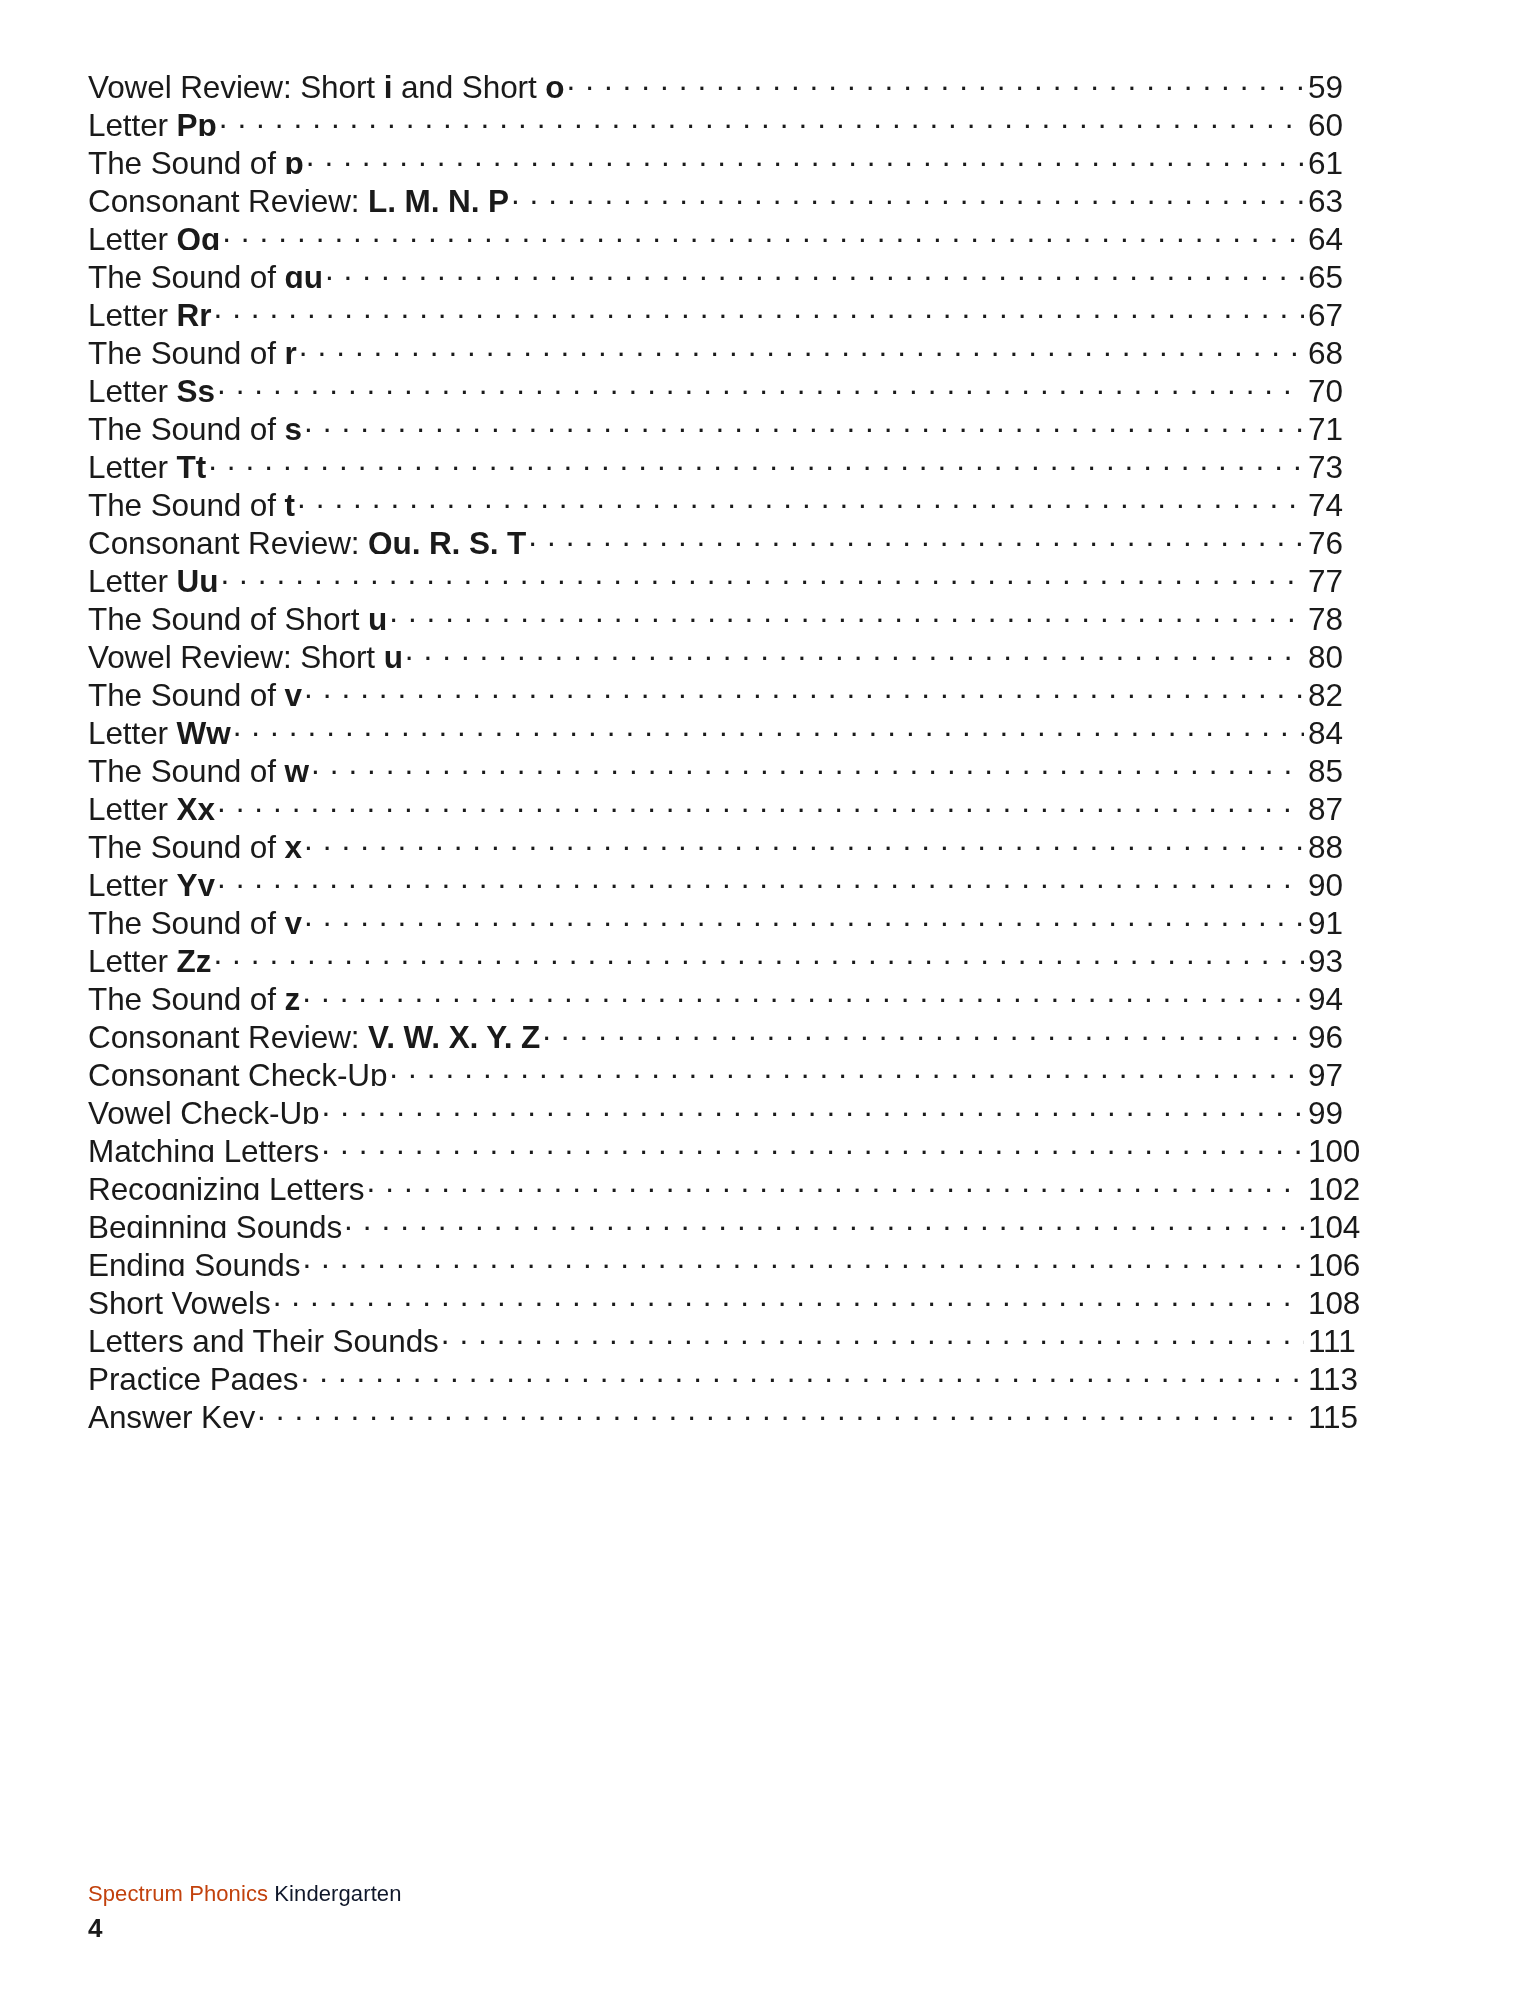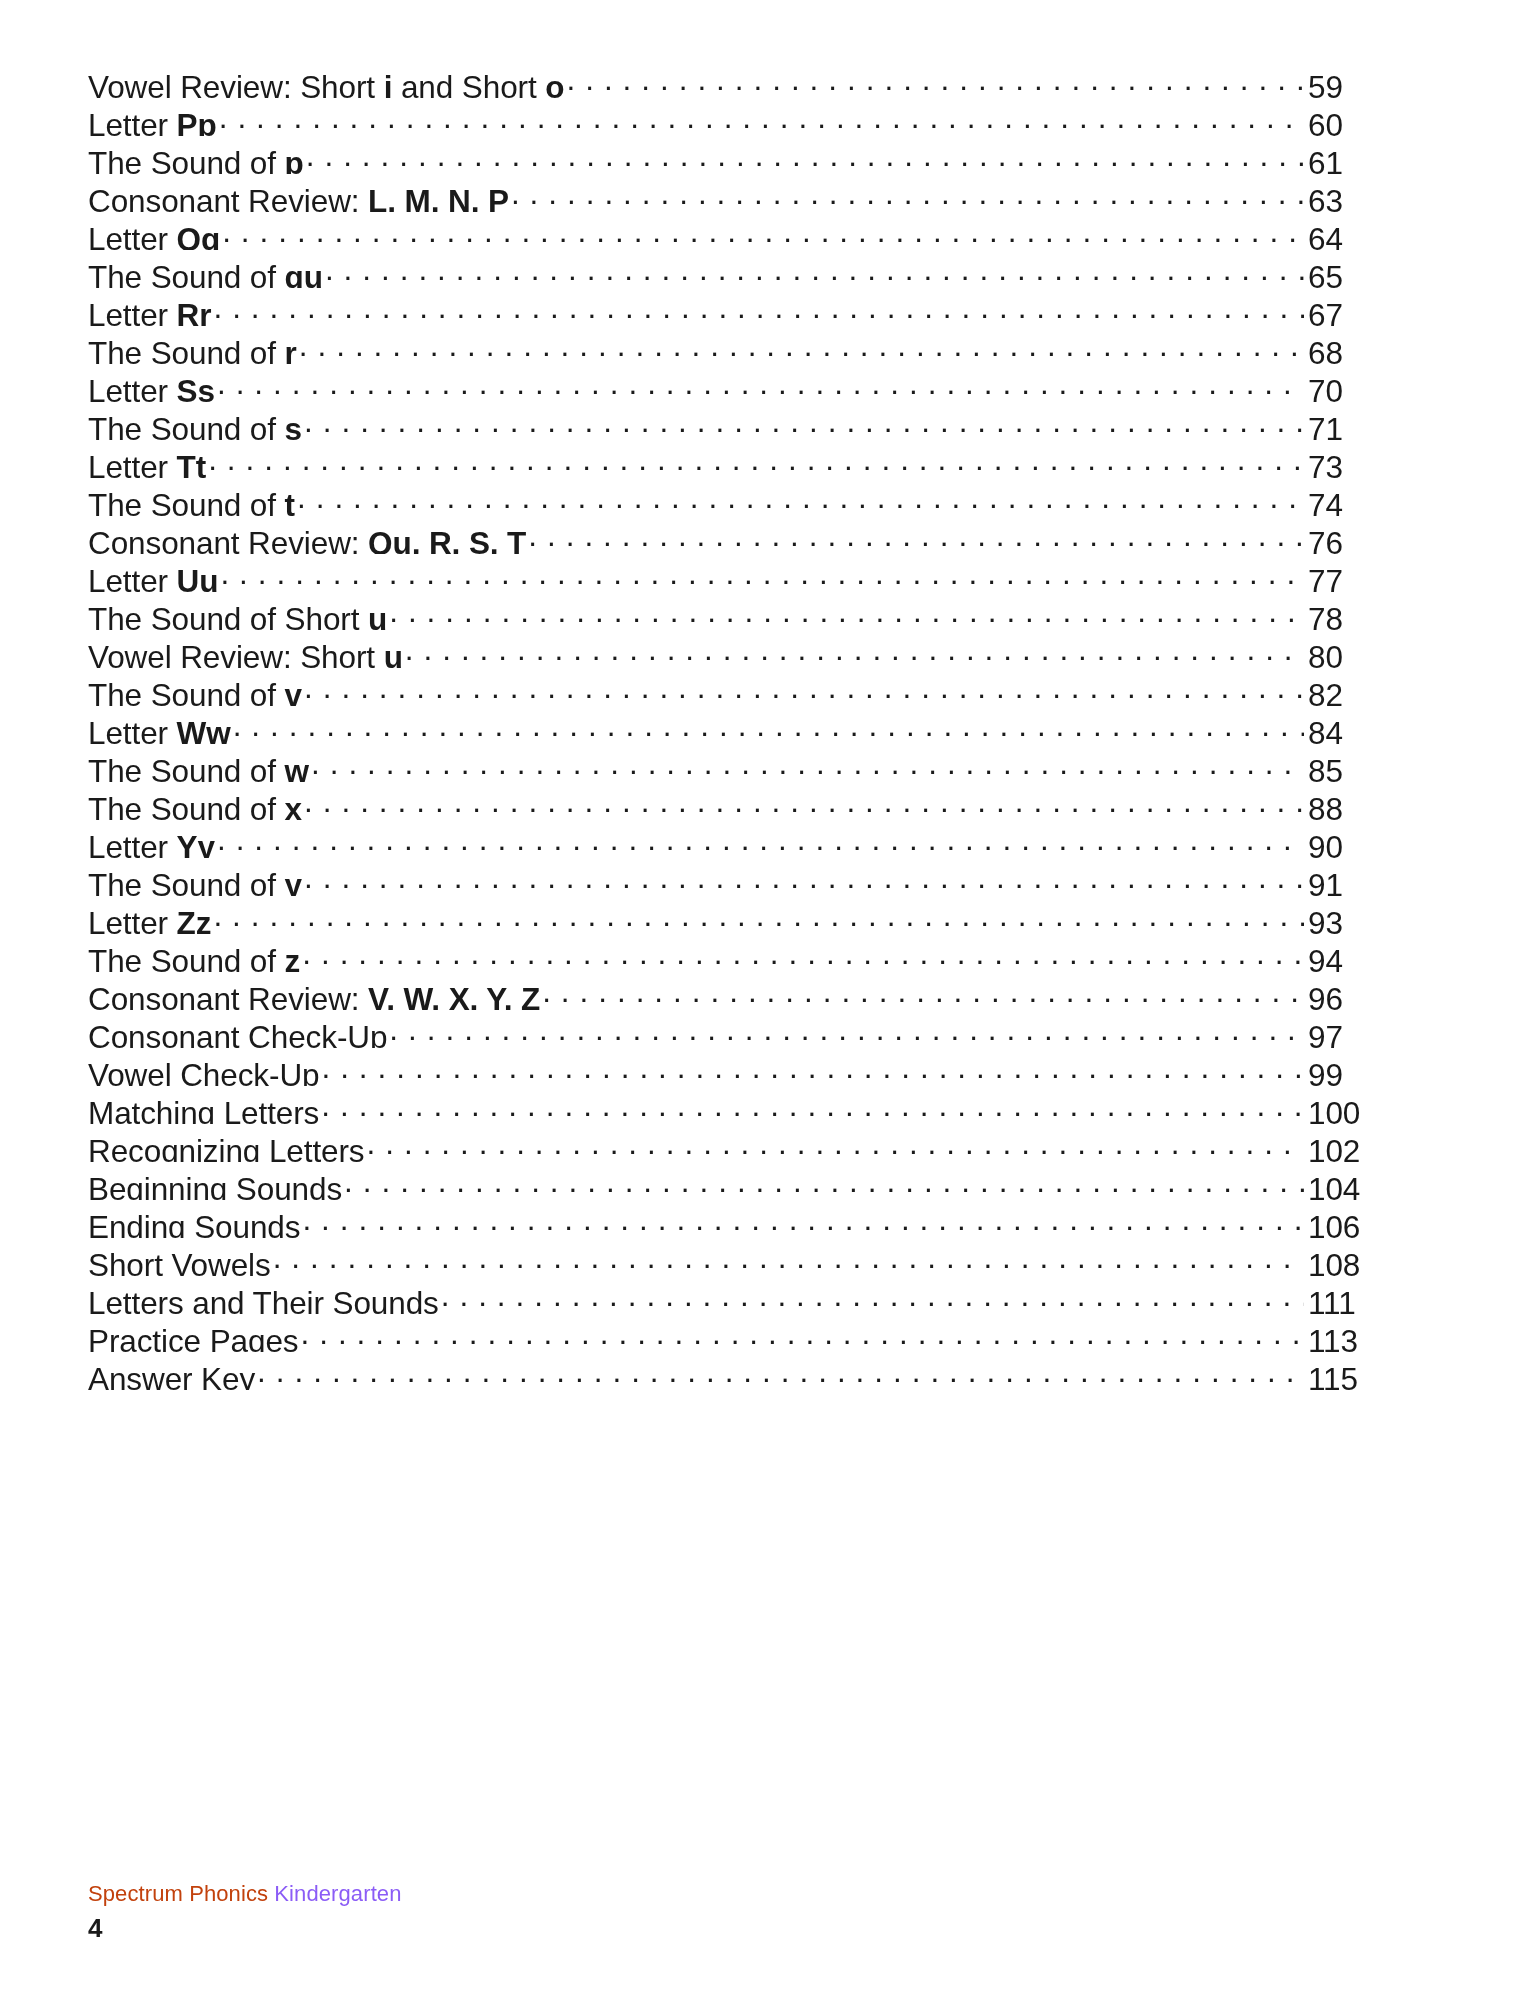--- a/index.html
+++ b/index.html
@@ -87,21 +87,21 @@
   .footer-line {
     font-size: 22px;
     line-height: 30px;
     letter-spacing: 0.1px;
     white-space: nowrap;
   }
   .footer-series {
     color: #c2410c;
   }
   .footer-level {
-    color: #8b5cf6;
+    color: #0f172a;
   }
   .footer-pagenum {
     font-size: 26px;
     font-weight: 700;
     line-height: 34px;
     color: #1a1a1a;
     margin-top: 2px;
   }
 </style>
 </head>
@@ -198,20 +198,25 @@
         <span class="toc-title">Letter <b>Ww</b></span>
         <span class="toc-leader"></span>
         <span class="toc-page-num">84</span>
       </li>
       <li class="toc-entry">
         <span class="toc-title">The Sound of <b>w</b></span>
         <span class="toc-leader"></span>
         <span class="toc-page-num">85</span>
       </li>
       <li class="toc-entry">
+        <span class="toc-title">Letter <b>Xx</b></span>
+        <span class="toc-leader"></span>
+        <span class="toc-page-num">87</span>
+      </li>
+      <li class="toc-entry">
         <span class="toc-title">The Sound of <b>x</b></span>
         <span class="toc-leader"></span>
         <span class="toc-page-num">88</span>
       </li>
       <li class="toc-entry">
         <span class="toc-title">Letter <b>Yy</b></span>
         <span class="toc-leader"></span>
         <span class="toc-page-num">90</span>
       </li>
       <li class="toc-entry">

